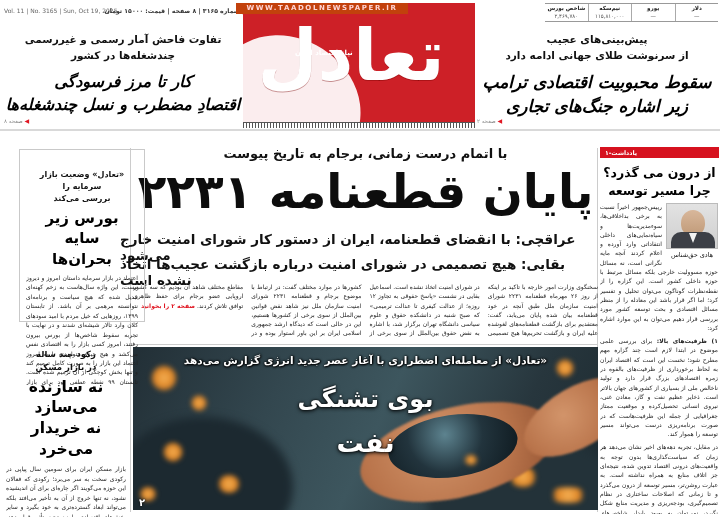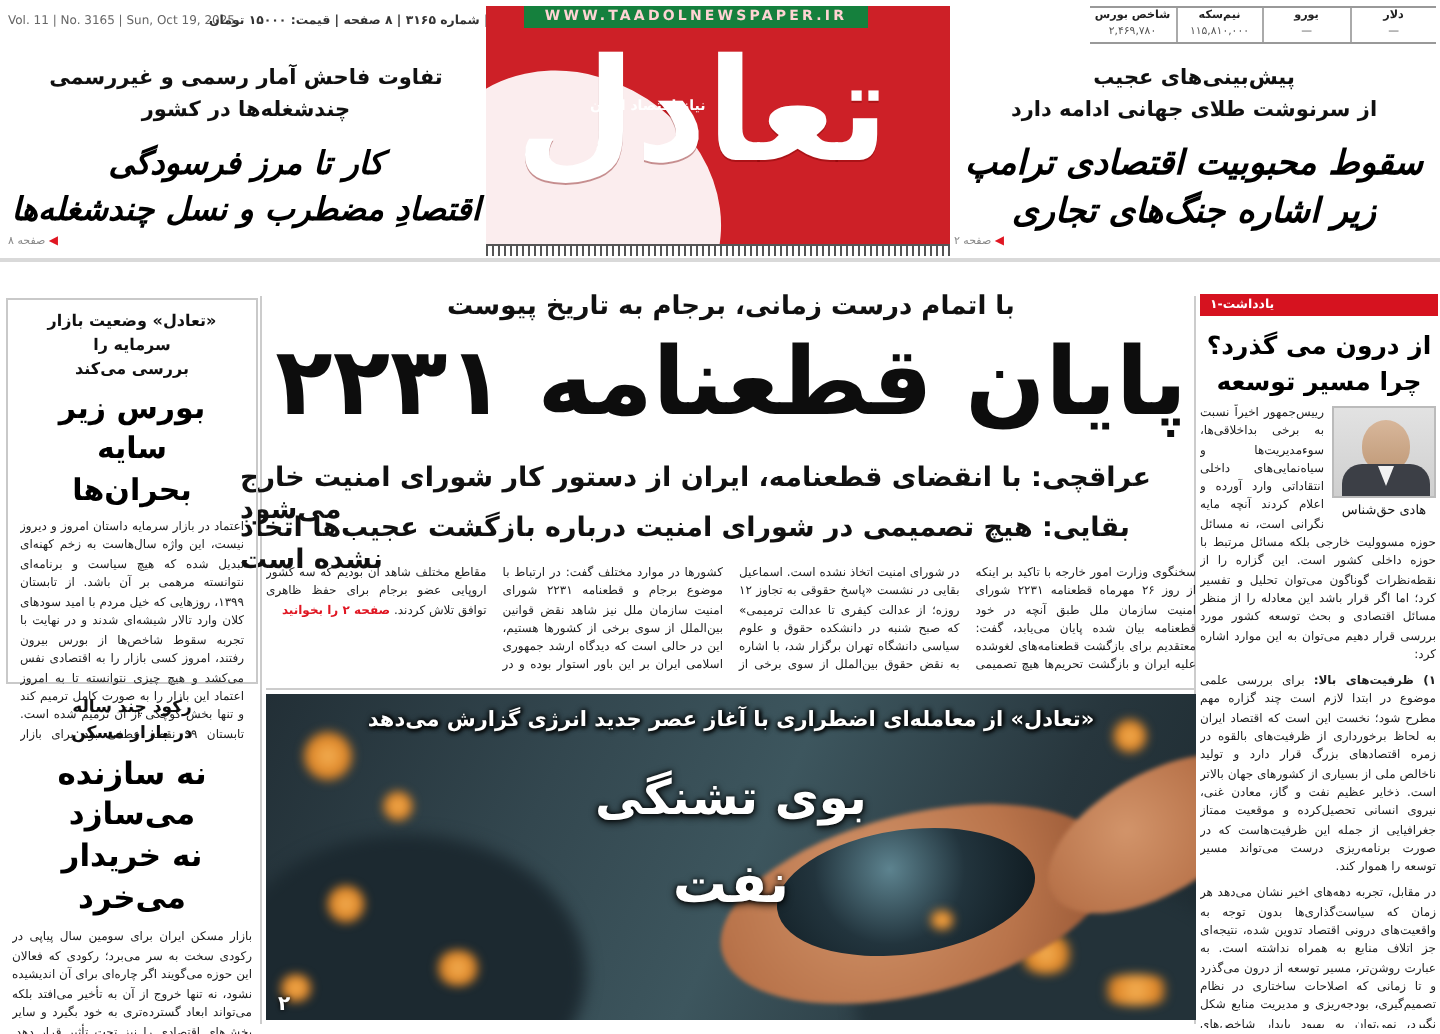--- a/index.html
+++ b/index.html
@@ -22,21 +22,21 @@
   .stat span { font-size:5.4px; color:#555; line-height:1.2; }
 
   
   .logo-box { left:243px; top:3px; width:232px; height:119px; background:#cd2027; overflow:hidden; }
   .logo-swoosh { position:absolute; left:-30px; bottom:-46px; width:150px; height:130px;
                  background:#fff; border-radius:50% 60% 40% 50%; transform:rotate(18deg); opacity:.92; }
   .logo-title { position:absolute; right:8px; top:8px; width:100%; text-align:center;
                 font-size:66px; line-height:1.35; font-weight:bold; color:#fff;
                 transform:scale(1.05,1.08); text-shadow:0 1px 0 rgba(120,0,0,.4); }
   .logo-tagline { position:absolute; left:52px; top:46px; font-size:7px; font-weight:bold; color:#fff; }
-  .site-banner { left:262px; top:3px; width:172px; height:11px; background:#15803d;
+  .site-banner { left:236px; top:3px; width:172px; height:11px; background:#c2410c;
                  color:#ffd4d4; font-size:7px; font-weight:bold; letter-spacing:1.6px;
                  direction:ltr; text-align:center; line-height:11px; }
   .ruler { left:243px; top:122px; width:232px; height:8px; background:#fff; border-top:1.5px solid #555;
            background-image:repeating-linear-gradient(90deg,#555 0,#555 1px,transparent 1px,transparent 3px);
            background-size:3px 5px; background-repeat:repeat-x; }
   .hline { left:0; top:129px; width:720px; height:2px; background:#d9d9d9; }
 
   
   .tstory { text-align:center; }
   .tstory .kick { font-size:10.5px; font-weight:bold; color:#111; line-height:1.5; }
@@ -91,21 +91,21 @@
   .np-head { position:absolute; left:14px; top:6px; width:24px; height:26px; border-radius:50% 50% 46% 46%;
              background:linear-gradient(#d8b79b,#c09a78); }
   .np-body { position:absolute; left:4px; top:28px; width:44px; height:20px; border-radius:10px 10px 0 0;
              background:#3c3f46; }
   .np-shirt { position:absolute; left:22px; top:29px; width:8px; height:10px; background:#f2f2f2;
               clip-path:polygon(0 0,100% 0,50% 100%); }
   .note-author { font-size:6.5px; font-weight:normal; color:#111; text-align:center; margin-top:1px; }
   .note-body p { margin-bottom:4px; }
 
   
-  .sb-box1 { left:3px; top:149px; width:126px; height:193px; border:1px solid #c9c9c9; padding:5px 6px; }
+  .sb-box1 { left:19px; top:149px; width:126px; height:173px; border:1px solid #c9c9c9; padding:19px 6px; }
   .sb-kick { text-align:center; font-size:8px; font-weight:bold; color:#111; line-height:1.5; }
   .sb-head { text-align:center; font-size:15px; font-weight:bold; color:#000; line-height:1.35;
              margin-top:3px; }
   .sb-body { margin-top:4px; font-size:6px; line-height:1.58; text-align:justify; color:#222; overflow:hidden; }
   .sb-art2 { left:3px; top:348px; width:126px; padding:0 3px; }
   .sb-art2 .sb-kick { font-size:8.5px; }
   .sb-art2 .sb-head { font-size:15.5px; }
 </style>
 </head>
 <body>

